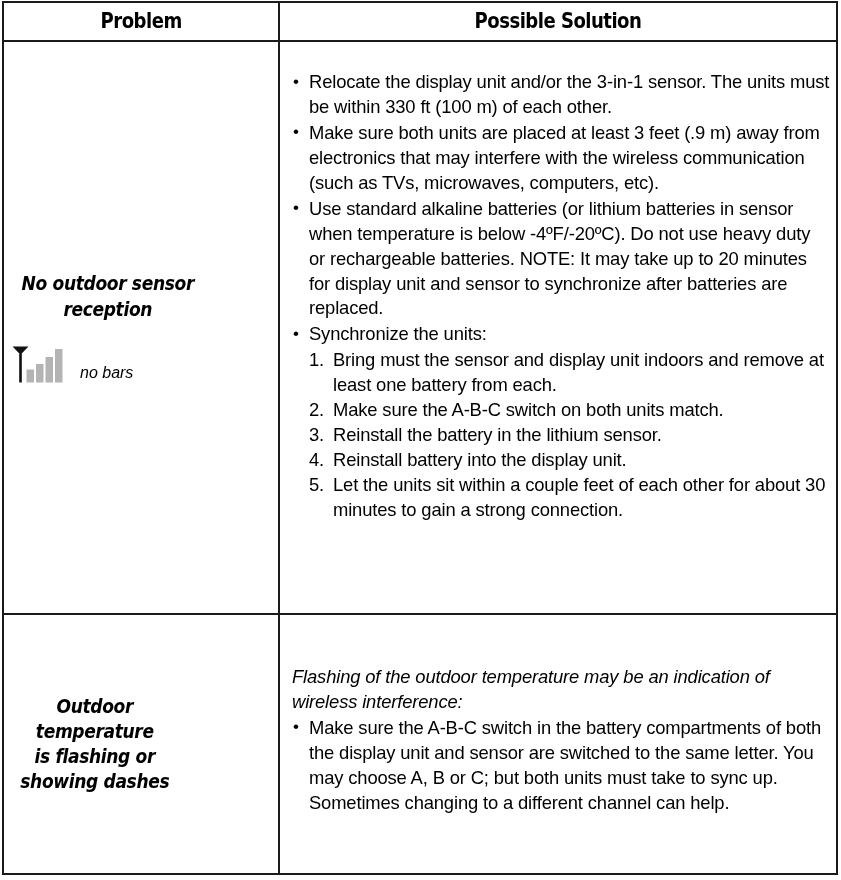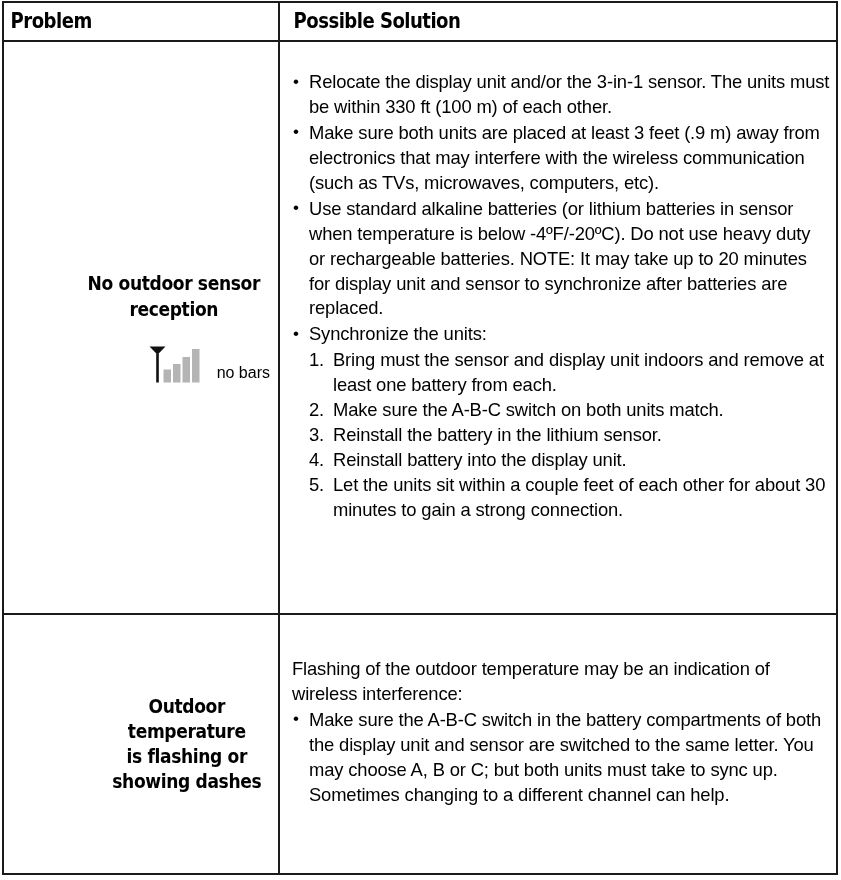--- a/index.html
+++ b/index.html
@@ -42,40 +42,41 @@
     overflow: hidden;
   }
 
   .col-div  { border-right: 2px solid #1a1a1a; }
   .row-div  { border-bottom: 2px solid #1a1a1a; }
 
   
   .hdr {
     display: flex;
     align-items: center;
-    justify-content: flex-start;
+    justify-content: center;
   }
   .hdr-text {
     font-family: "DejaVu Sans", sans-serif;
     font-weight: bold;
     font-size: 21px;
     letter-spacing: -0.6px;
     transform: scaleX(0.86);
     transform-origin: center;
     white-space: nowrap;
     line-height: 1;
   }
 
   
   .prob-cell {
     display: flex;
     flex-direction: column;
-    align-items: flex-end;
+    align-items: flex-start;
     justify-content: center;
     padding: 0 8px;
+    font-style: italic;
   }
   .prob-title {
     font-family: "DejaVu Sans", sans-serif;
     font-weight: bold;
     font-size: 19px;
     line-height: 1.32;
     text-align: center;
     letter-spacing: -0.4px;
     transform: scaleX(0.9);
     transform-origin: center;
@@ -106,22 +107,23 @@
   }
   .sol-inner {
     font-size: 18.4px;
     line-height: 1.355;
     letter-spacing: -0.15px;
   }
   .sol-row1 { padding: 28px 6px 0 12px; }
   .sol-row2 { padding: 42px 6px 0 12px; }
 
   .intro-par {
-    margin: 0 0 1px 0;
+    margin: 8px 0 1px 0;
     padding-left: 0px;
+    font-style: italic;
   }
 
   ul.blist {
     list-style: none;
     margin: 0;
     padding: 0;
   }
   ul.blist > li {
     position: relative;
     padding-left: 17px;

